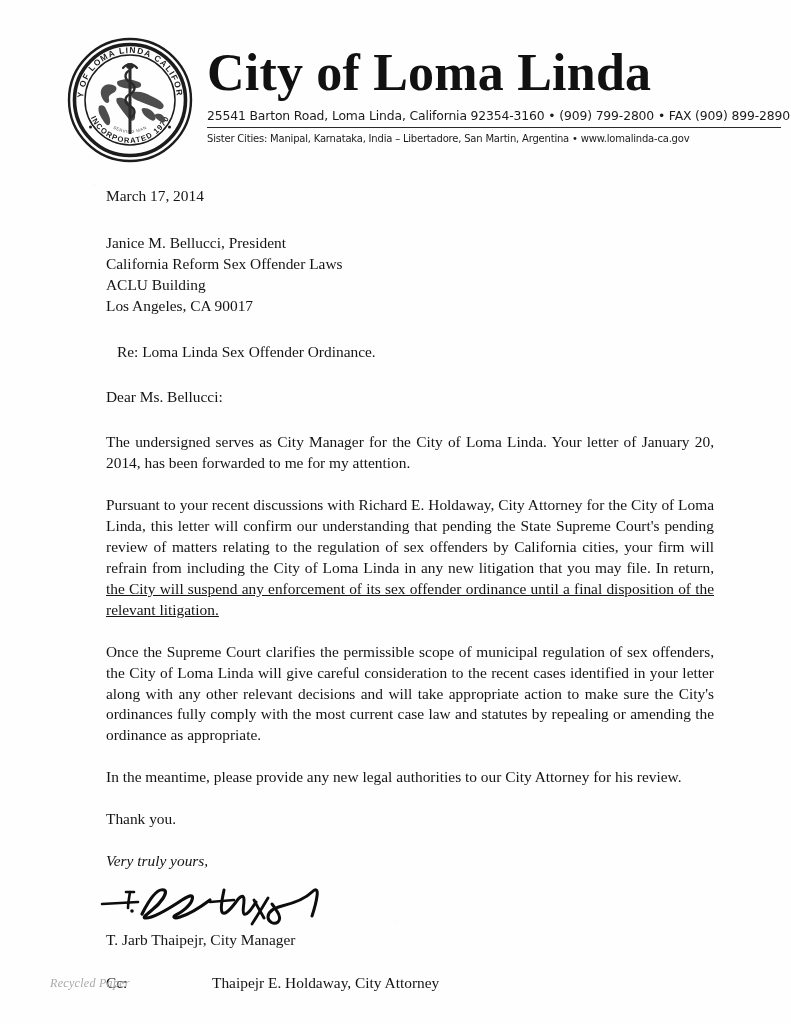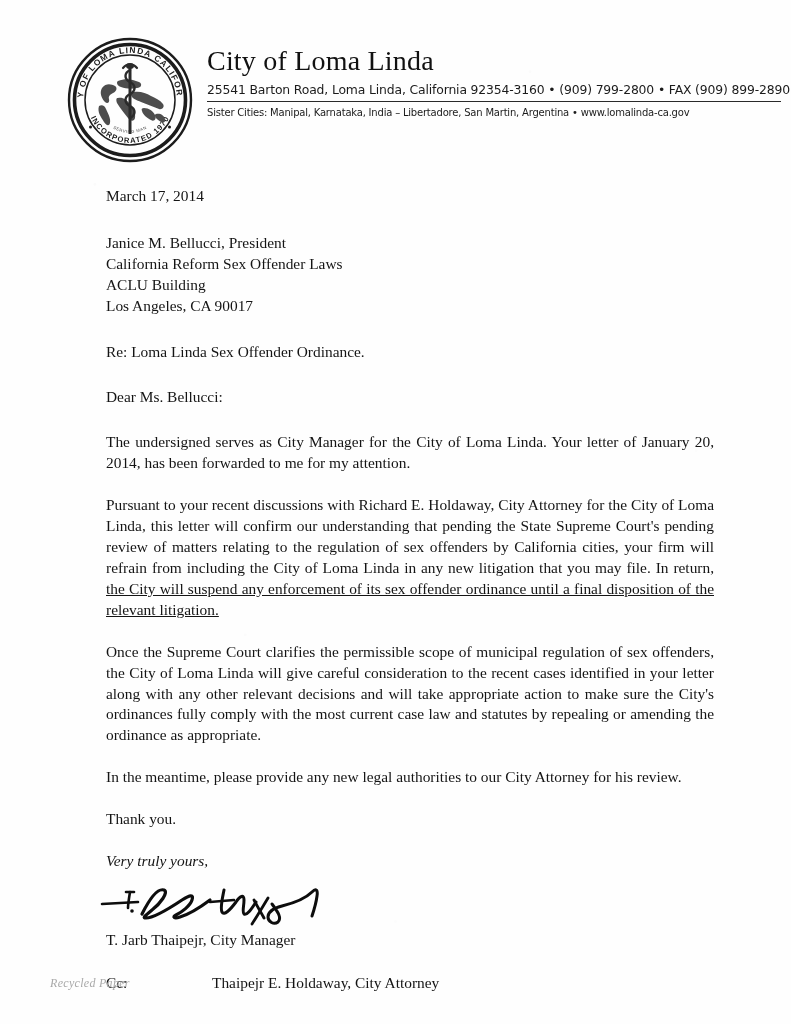--- a/index.html
+++ b/index.html
@@ -45,22 +45,22 @@
     height: 128px;
   }
   #header-text {
     position: absolute;
     left: 207px;
     top: 46px;
     width: 574px;
   }
   #city-title {
     font-family: "Liberation Serif", "DejaVu Serif", serif;
-    font-size: 28px;
-    font-weight: normal;
+    font-size: 52px;
+    font-weight: bold;
     letter-spacing: 0.2px;
     line-height: 1.05;
     color: #111;
     margin: 0;
   }
   #address-line {
     font-family: "DejaVu Sans", "Liberation Sans", sans-serif;
     font-size: 12.4px;
     letter-spacing: -0.15px;
     color: #1b1b1b;
@@ -89,21 +89,21 @@
     top: 186px;
     width: 608px;
     font-size: 15.4px;
     line-height: 1.35;
   }
   .blk { margin: 0; }
   #date-line { margin-bottom: 26px; }
   #recipient-block { margin-bottom: 25px; line-height: 1.36; }
   #recipient-block div { white-space: nowrap; }
   sup { font-size: 0.62em; vertical-align: super; line-height: 0; }
-  #re-line { margin-bottom: 25px; }
+  #re-line { margin-bottom: 25px; margin-left: 11px; }
   #salutation { margin-bottom: 24px; }
 
   p.para {
     margin: 0 0 21px 0;
     text-align: justify;
     text-justify: inter-word;
     line-height: 1.36;
   }
   p.para.flush { text-align: left; }
   .u { text-decoration: underline; }

